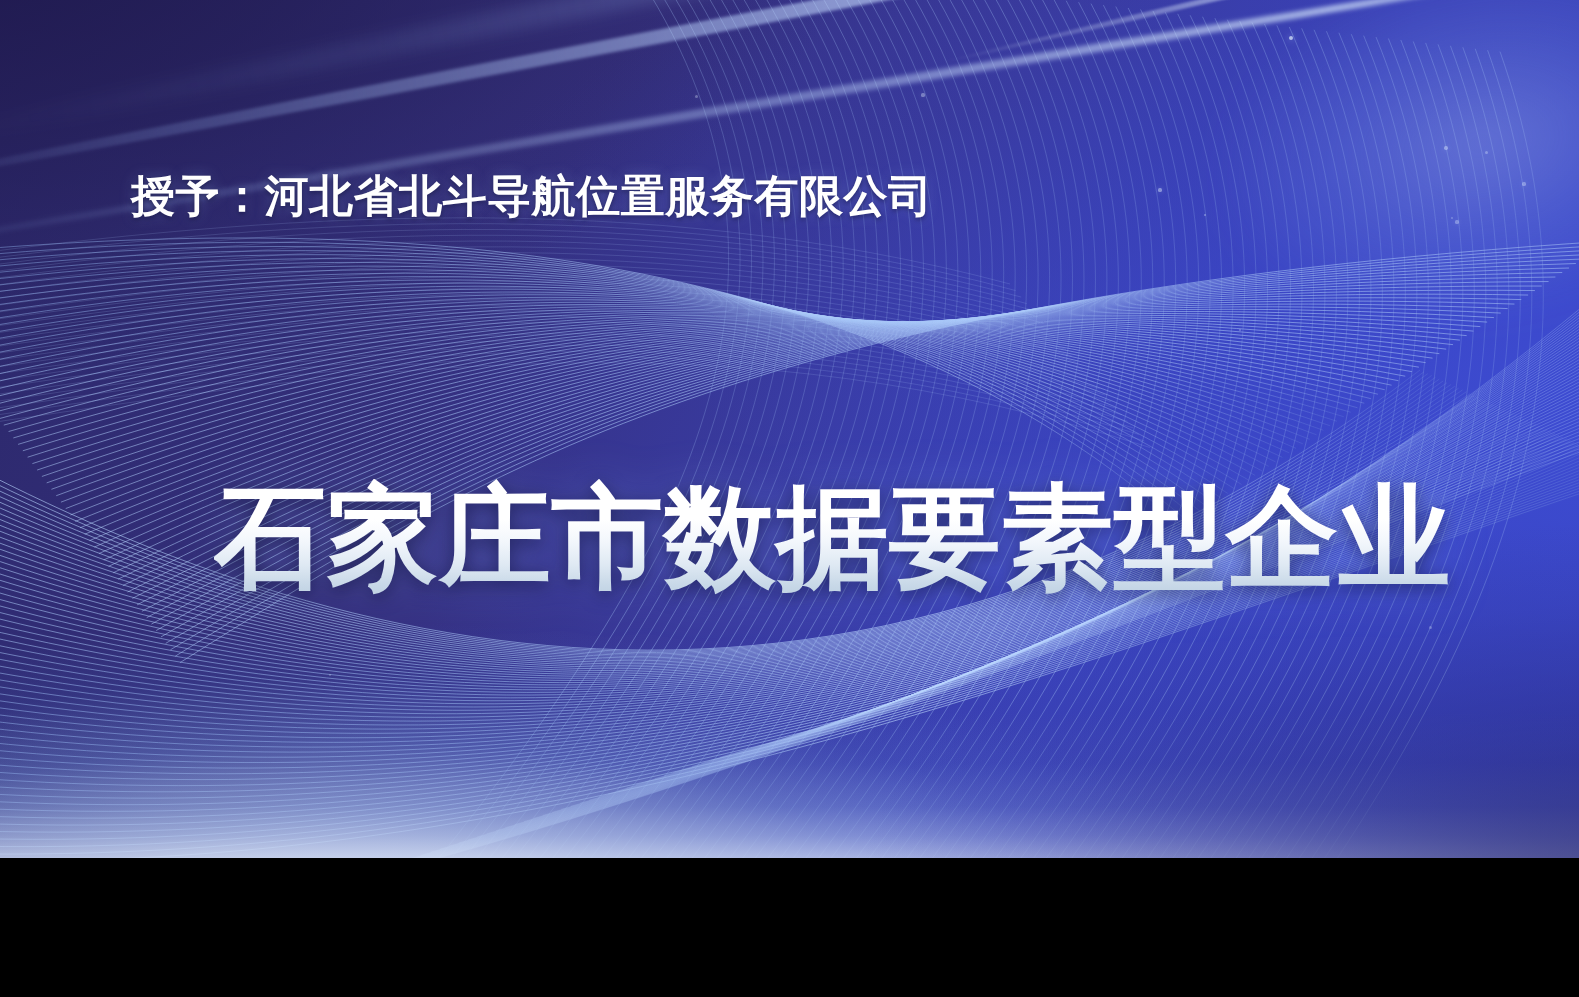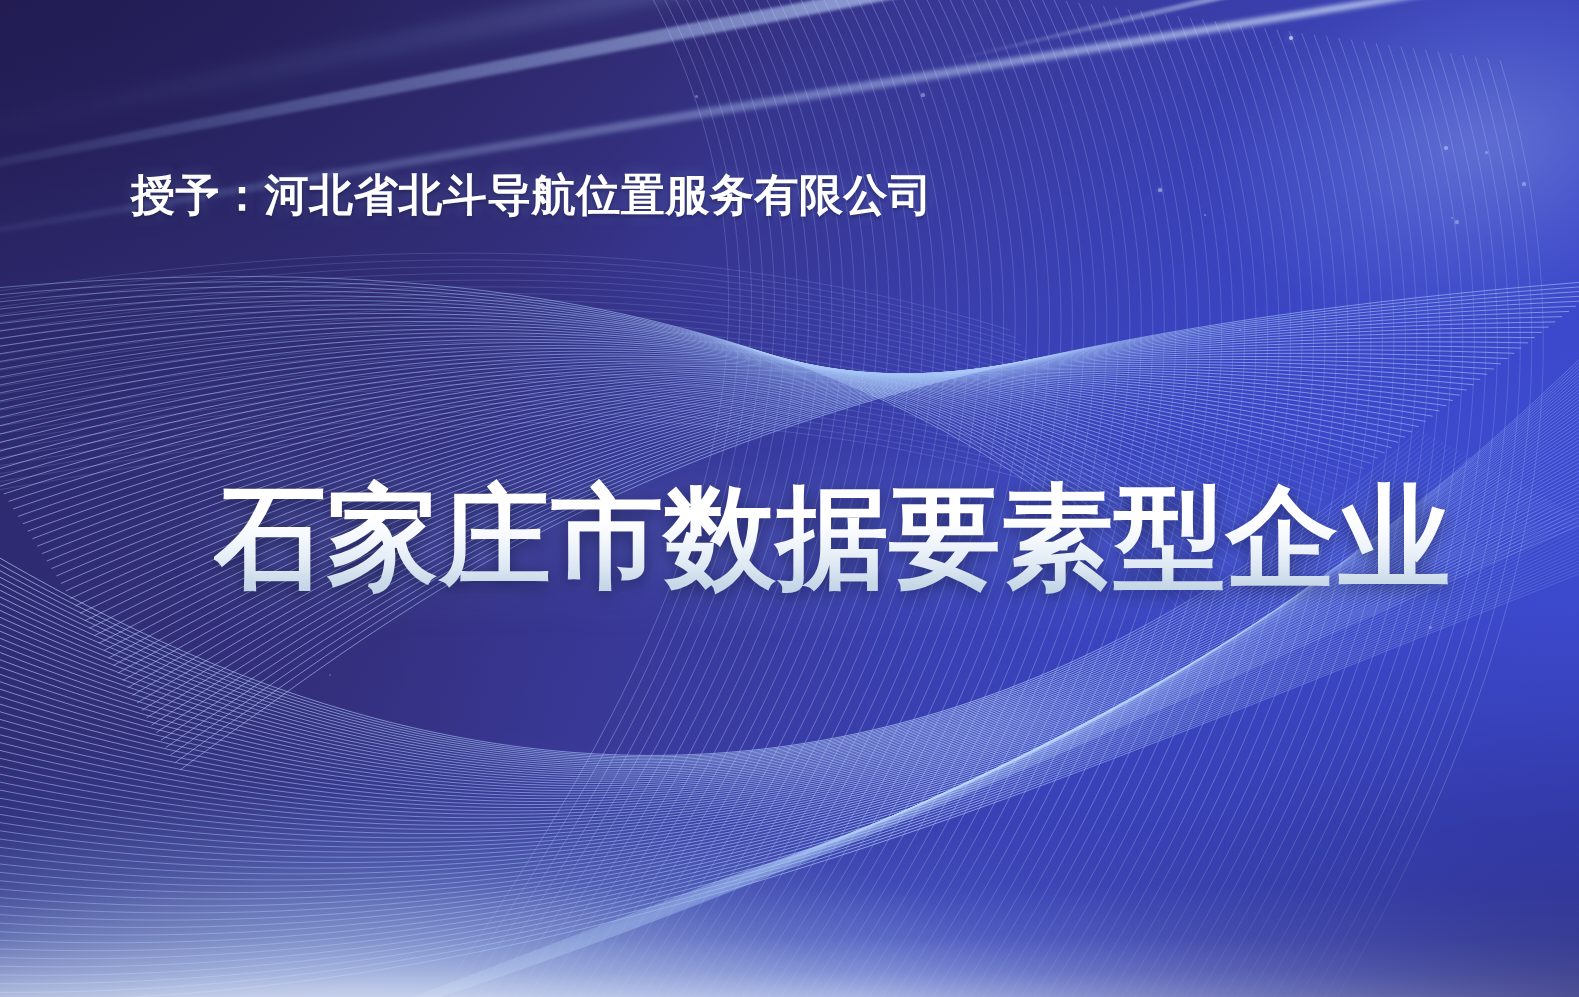--- a/index.html
+++ b/index.html
@@ -2,23 +2,23 @@
 <html lang="zh"><head>
 <meta charset="utf-8">
 <title>石家庄市数据要素型企业</title>
 <style>
   html,body{margin:0;padding:0;background:#000;}
   *{box-sizing:border-box;}
 
   #stage{
     position:relative;
     width:1579px;
-    height:997px;
+    height:858px;
     overflow:hidden;
-    font-family:Liberation Serif, serif;
+    font-family:Liberation Sans, sans-serif;
     background:#32307a;
   }
 
   
   .bg-layer{position:absolute;inset:0;pointer-events:none;}
 
   
   #bg-base{
     background:
       linear-gradient(118deg,

